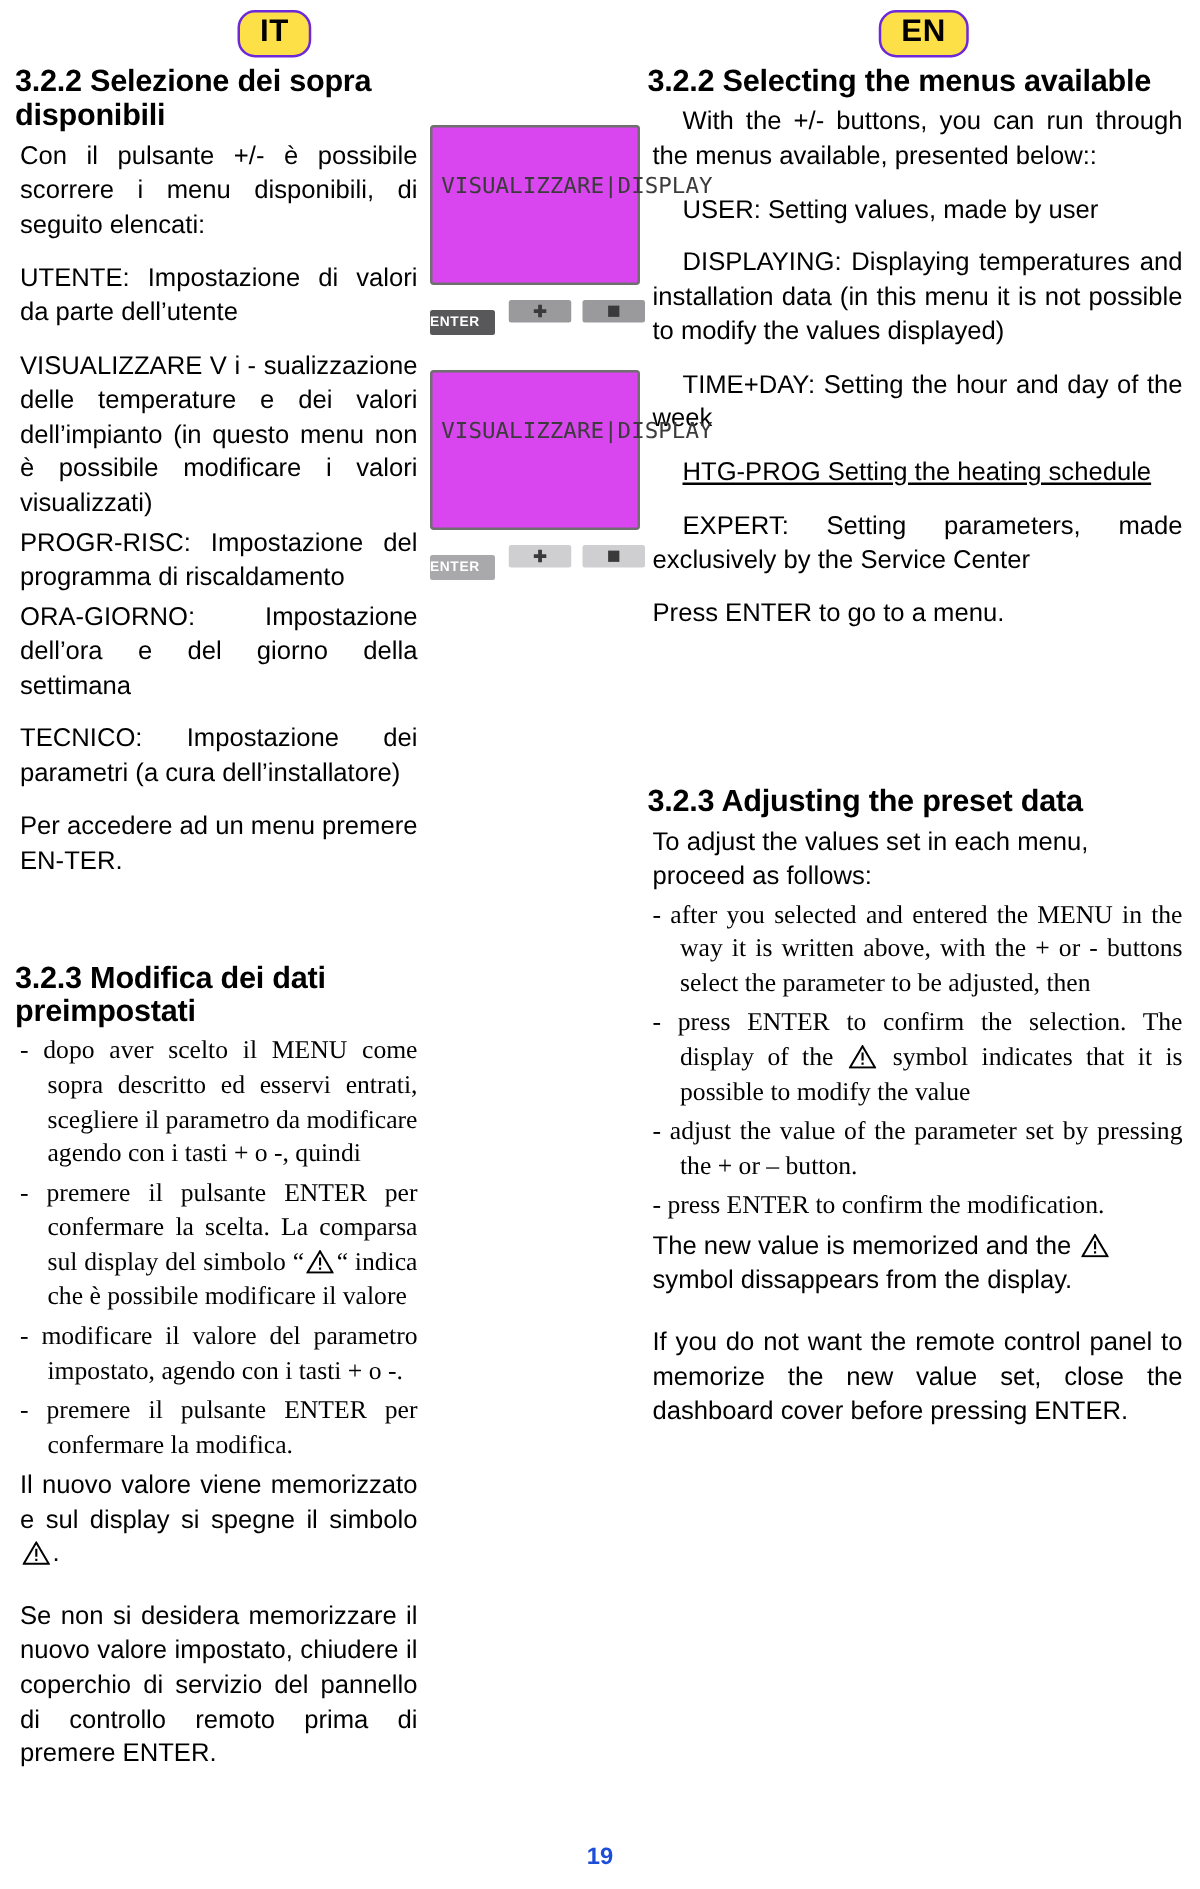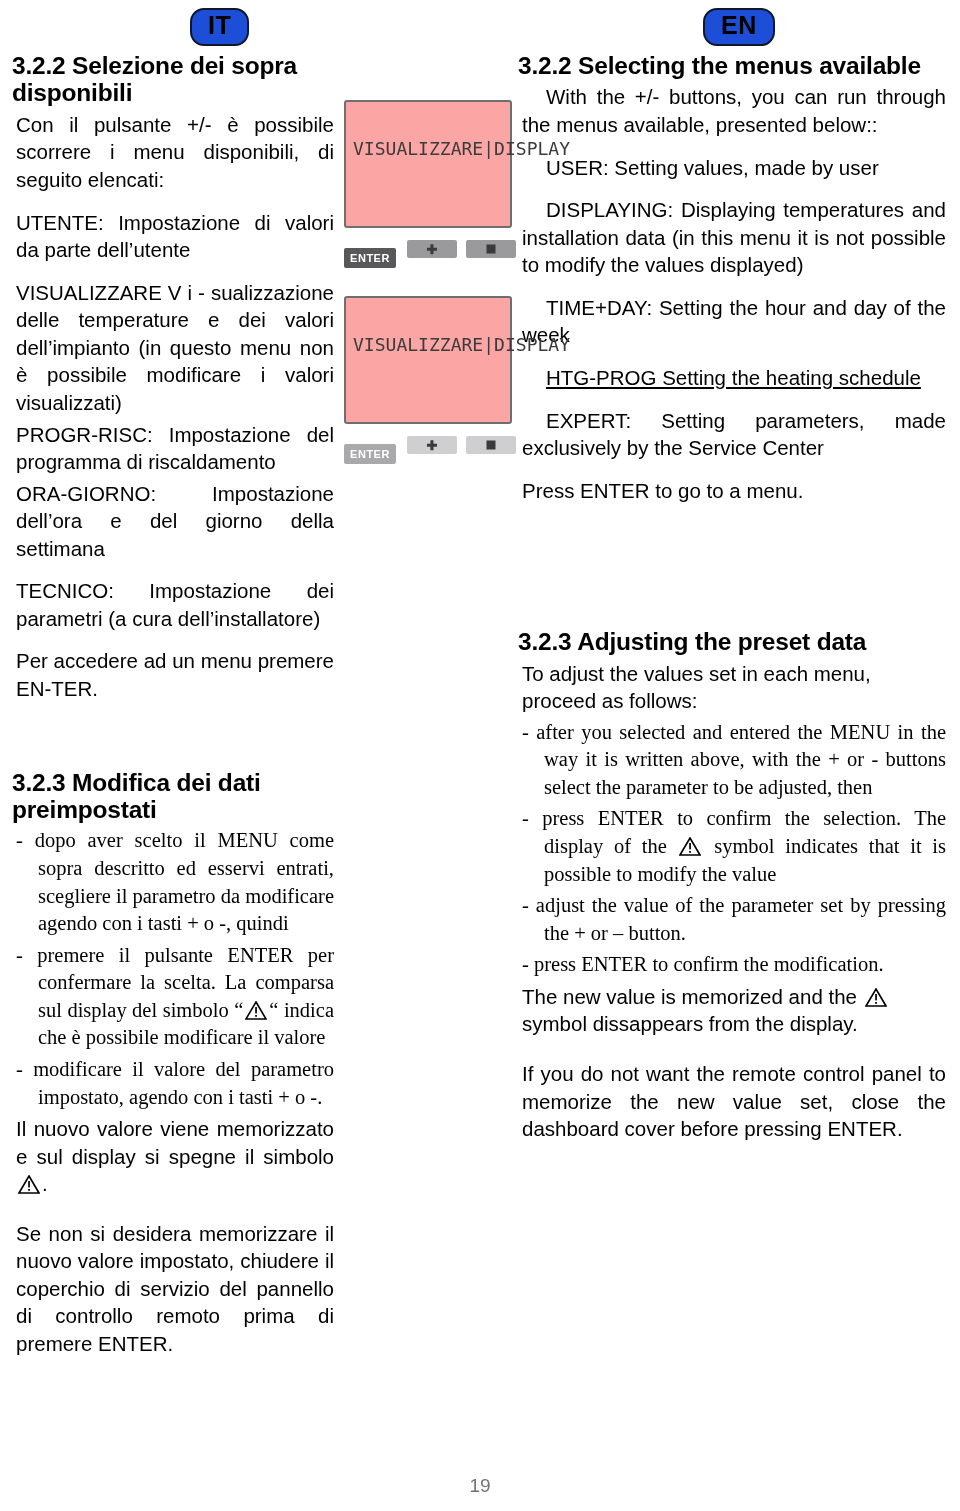--- a/index.html
+++ b/index.html
@@ -9,28 +9,28 @@
     font-family:"Liberation Sans", sans-serif;
     color:#000;
     position:relative;
     overflow:hidden;
   }
   .page{position:relative;width:960px;height:1511px;}
 
   
   .lang-pill{
     position:absolute;
-    border:2px solid #0f172a;
+    border:2px solid #6d28d9;
     border-radius:14px;
     padding:2px 16px 4px 16px;
     font-size:25px;
     font-weight:bold;
     letter-spacing:0.5px;
     line-height:1.1;
-    background:#1d4ed8;
+    background:#fde047;
   }
   #pill-it{left:190px;top:8px;}
   #pill-en{left:703px;top:8px;}
 
   
   .col{position:absolute;top:52px;}
   .col-it{left:12px;width:326px;}
   .col-en{left:518px;width:432px;}
 
   h2.section{
@@ -70,21 +70,21 @@
     width:168px;
     height:416px;
   }
   .lcd{
     position:absolute;
     left:0;
     width:168px;
     height:128px;
     border:2px solid #6f6f6f;
     border-radius:3px;
-    background:#fca5a5;
+    background:#d946ef;
     box-sizing:border-box;
   }
   #lcd1{top:0px;}
   #lcd2{top:196px;}
   .lcd-text{
     position:absolute;
     left:7px;
     top:37px;
     font-family:"DejaVu Sans Mono", monospace;
     font-size:17.5px;
@@ -103,21 +103,20 @@
   .btn-enter{
     position:absolute;
     left:0;top:8px;
     width:52px;height:20px;
     background:#58585a;
     border-radius:2px;
     color:#fff;
     font-size:11px;
     font-weight:bold;
     letter-spacing:0.5px;
-    text-align:center;
     line-height:20px;
   }
   .btn-enter.light{background:#a9a9ac;color:#ffffff;}
   .btn-plus,.btn-minus{
     position:absolute;
     top:0px;
     width:50px;height:18px;
     background:#9a9a9d;
     border-radius:2px;
   }
@@ -141,22 +140,22 @@
     background:#3a3a3a;
   }
 
   
   .page-number{
     position:absolute;
     left:0;right:0;
     bottom:14px;
     text-align:center;
     font-size:19px;
-    font-weight:normal;
-    color:#737373;
+    font-weight:bold;
+    color:#1d4ed8;
   }
 
   .tight{letter-spacing:-0.15px;}
 </style>
 </head>
 <body>
 
 <div class="page">
 
   <div class="lang-pill" id="pill-it">IT</div>
@@ -180,20 +179,21 @@
     <div style="height:62px"></div>
 
     <h2 class="section tight">3.2.3 Modifica dei dati preimpostati</h2>
     <p class="body-text indent">- dopo aver scelto il MENU come sopra descritto ed esservi entrati, scegliere il parametro da modificare  agendo con i tasti  + o -, quindi</p>
     <p class="body-text indent"><span>- premere il pulsante ENTER per confermare la scelta. La comparsa sul display del simbolo “</span><span class="warn"><svg viewBox="0 0 22 19" width="22" height="19">
             <polygon points="11,1 21,18 1,18" fill="none" stroke="#000" stroke-width="1.6"></polygon>
             <rect x="10.2" y="6" width="1.7" height="6.4" fill="#000"></rect>
             <rect x="10.2" y="14" width="1.7" height="1.8" fill="#000"></rect>
           </svg></span><span>“ indica che è possibile modificare il valore</span></p>
     <p class="body-text indent">- modificare il valore del parametro impostato, agendo  con i tasti + o -.</p>
+    <p class="body-text indent">- premere il pulsante ENTER per confermare la modifica.</p>
     <p class="body-text"><span>Il nuovo  valore viene memorizzato e sul display  si  spegne il simbolo </span><span class="warn"><svg viewBox="0 0 22 19" width="22" height="19">
             <polygon points="11,1 21,18 1,18" fill="none" stroke="#000" stroke-width="1.6"></polygon>
             <rect x="10.2" y="6" width="1.7" height="6.4" fill="#000"></rect>
             <rect x="10.2" y="14" width="1.7" height="1.8" fill="#000"></rect>
           </svg></span><span>.</span></p>
     <div class="sp"></div>
     <p class="body-text">Se non si desidera memorizzare il nuovo valore impostato,  chiudere il coperchio di servizio del pannello  di controllo remoto prima di premere ENTER.</p>
   </div>
 
   <div class="col col-en">

